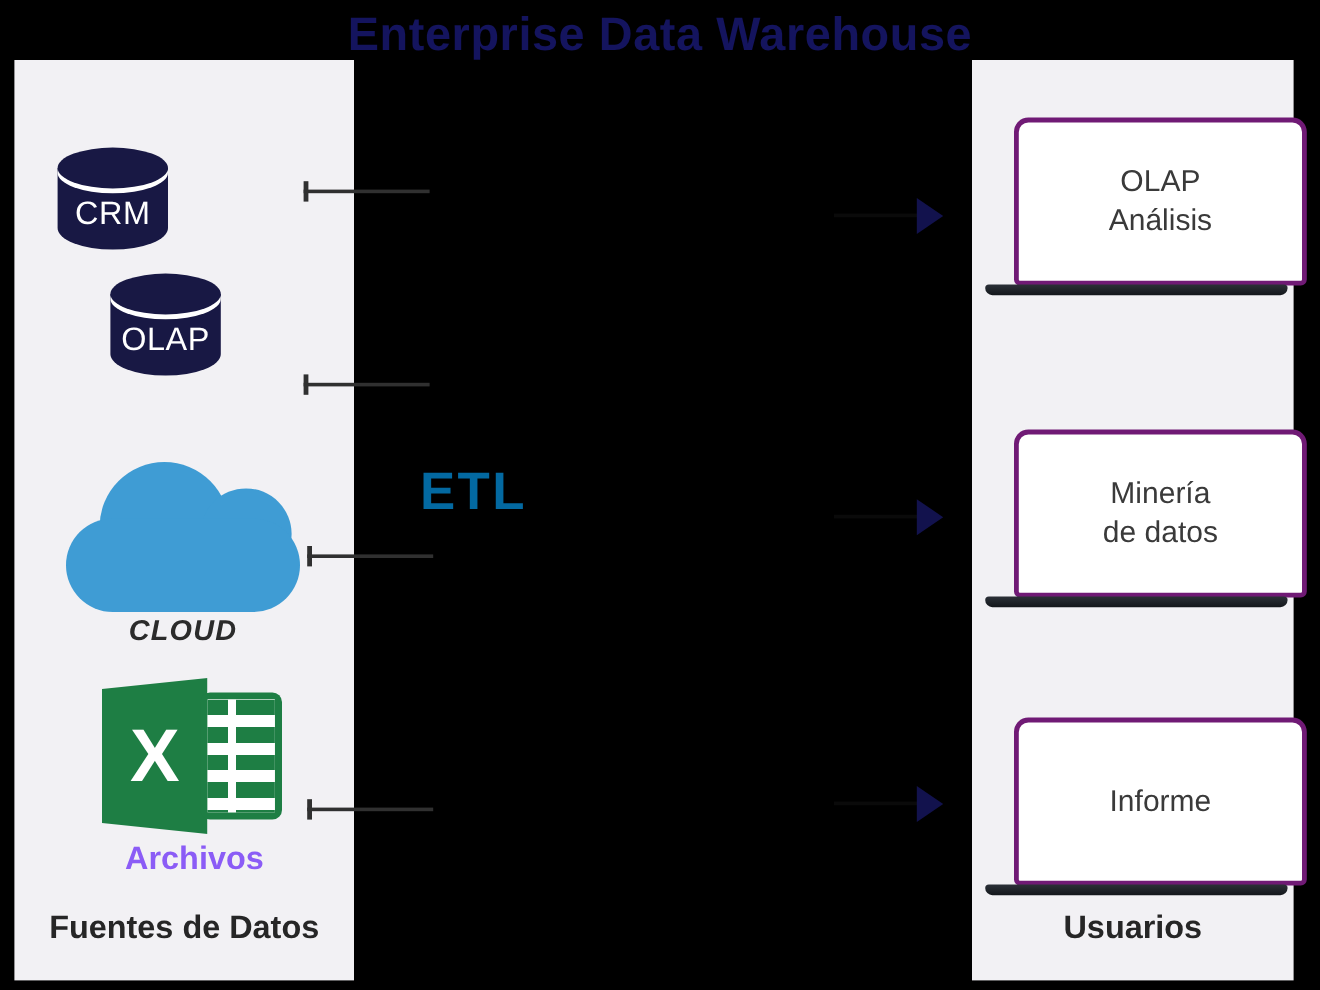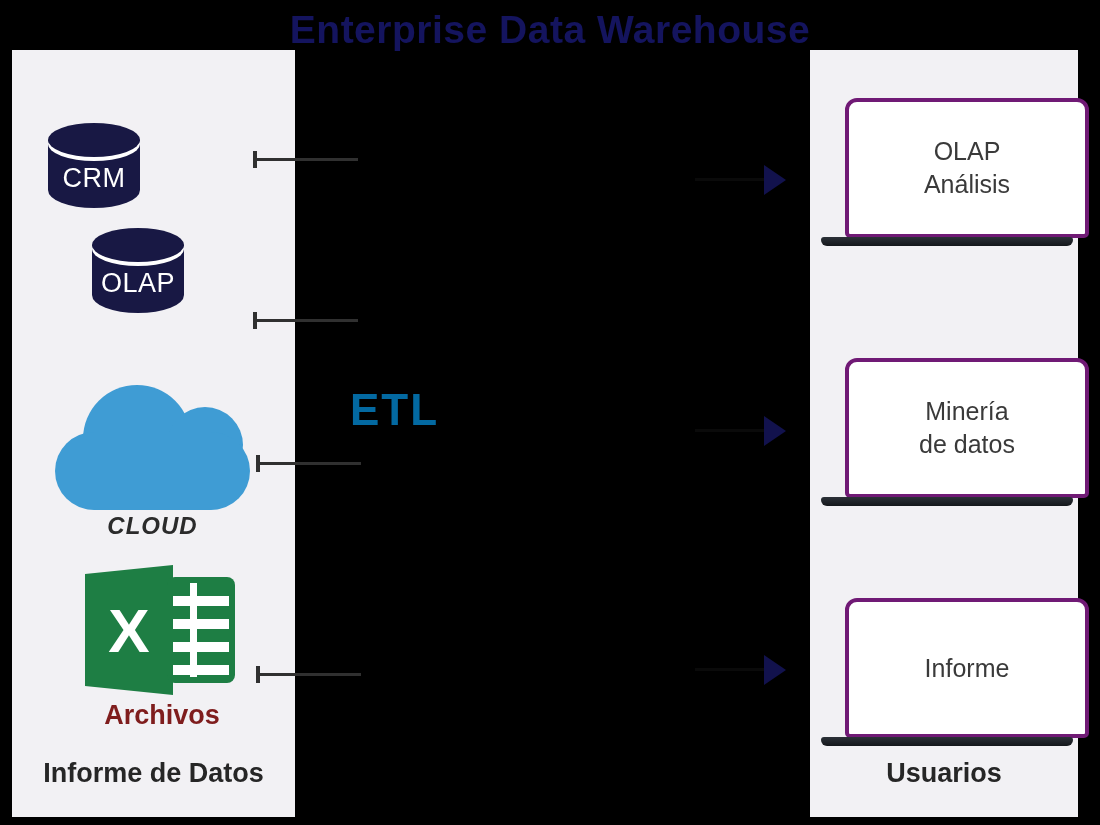--- a/index.html
+++ b/index.html
@@ -54,21 +54,21 @@
   }
   .excel .xl-cells{
     position:absolute;left:6px;top:6px;right:6px;bottom:6px;
     background-image:
       linear-gradient(90deg, rgba(0,0,0,0) 0 17px, #ffffff 17px 24px, rgba(0,0,0,0) 24px),
       repeating-linear-gradient(180deg, #1e7e44 0 13px, #ffffff 13px 23px);
     background-color:#ffffff;
   }
   .files-label{
     position:absolute;left:40px;top:650px;width:220px;text-align:center;
-    font-size:27px;font-weight:600;color:#7f1d1d;
+    font-size:27px;font-weight:600;color:#8b5cf6;
   }
   .panel-label{
     position:absolute;left:0;bottom:28px;width:100%;text-align:center;
     font-size:27px;font-weight:600;color:#262626;
   }
   
   .dw{position:absolute;left:465px;top:288px;width:220px;height:290px;}
   .dw .dw-sil{
     position:absolute;left:0;top:0;right:0;bottom:0;background:#37319f;
     border:5px solid #ffffff;border-radius:50% / 45px;box-sizing:border-box;
@@ -142,21 +142,21 @@
 
     <div class="excel">
       <div class="xl-book"></div>
       <div class="xl-grid">
         <div class="xl-cells"></div>
       </div>
       <div class="xl-x">X</div>
     </div>
     <div class="files-label">Archivos</div>
 
-    <div class="panel-label">Informe de Datos</div>
+    <div class="panel-label">Fuentes de Datos</div>
   </div>
 
   <div class="stub" style="left:253px;top:158px;"></div>
   <div class="stub" style="left:253px;top:319px;"></div>
   <div class="stub" style="left:256px;top:462px;"></div>
   <div class="stub" style="left:256px;top:673px;"></div>
 
   <div class="etl-label">ETL</div>
 
 

